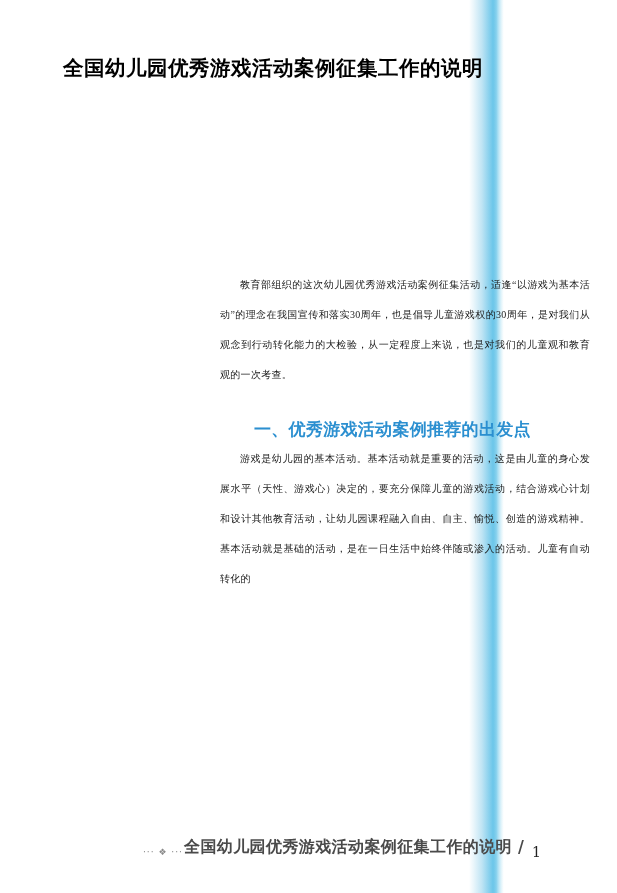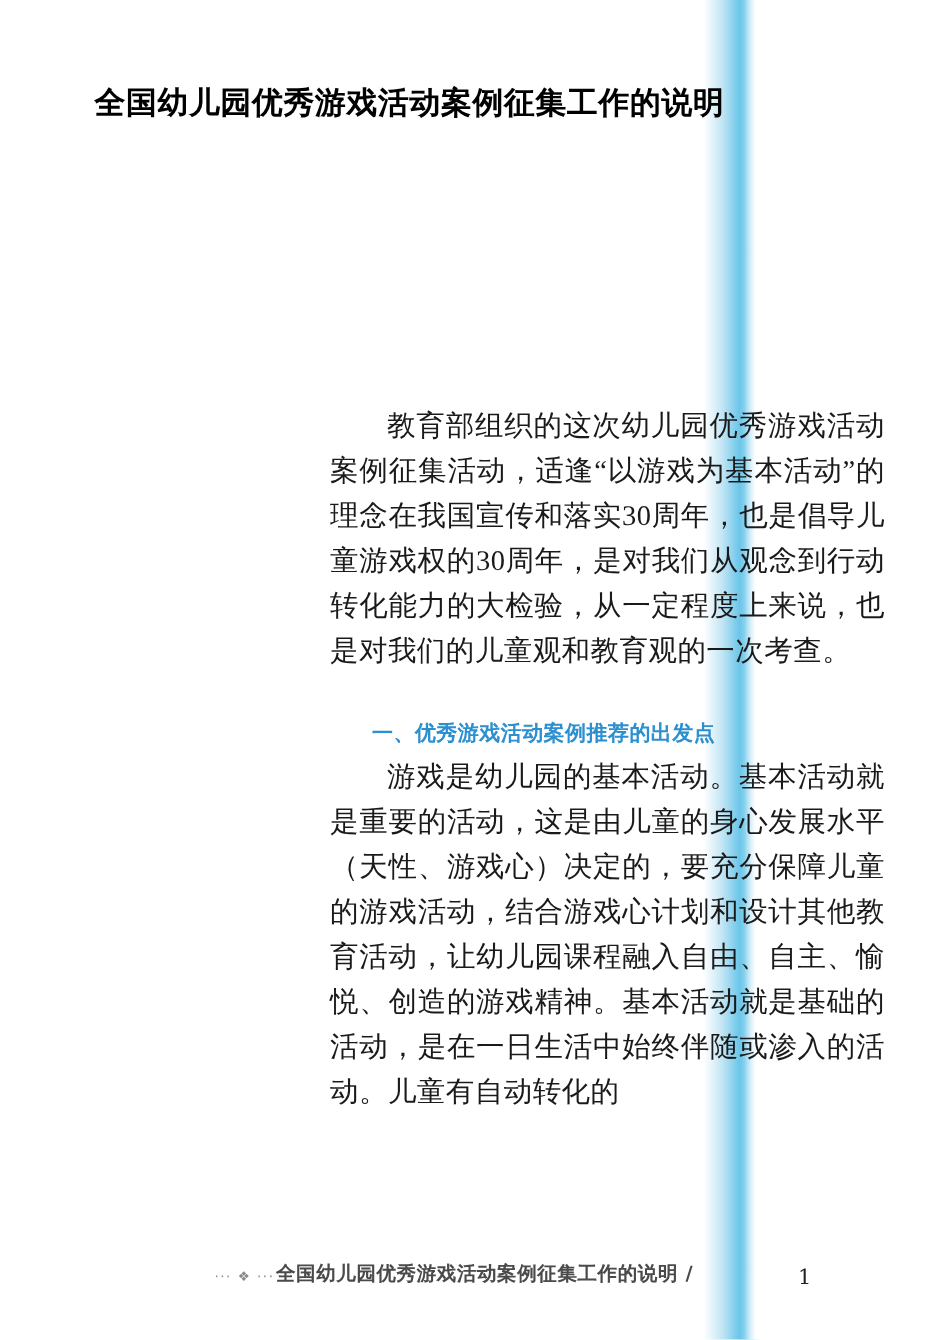--- a/index.html
+++ b/index.html
@@ -69,32 +69,32 @@
 
   .body-block {
     position: absolute;
     left: 220px;
     top: 270px;
     width: 370px;
   }
 
   p.para {
     margin: 0;
-    font-size: 19px;
+    font-size: 10px;
     line-height: 30px;
     color: #1a1a1a;
     text-align: justify;
     text-indent: 2em;
     letter-spacing: 0.3px;
   }
 
   h2.section-heading {
     margin: 24px 0 0 0;
     font-family: "DejaVu Sans", "Liberation Sans", sans-serif;
-    font-size: 14px;
+    font-size: 17px;
     font-weight: bold;
     line-height: 30px;
     color: #2b8fd0;
     text-indent: 2em;
     letter-spacing: 0.3px;
   }
 
   .footer {
     position: absolute;
     left: 0;
@@ -110,21 +110,21 @@
     color: #8a8a8a;
     letter-spacing: 1px;
     font-family: "DejaVu Sans", "Liberation Sans", sans-serif;
   }
   .footer-text {
     position: absolute;
     left: 184px;
     bottom: 0px;
     font-family: "DejaVu Serif", "Liberation Serif", serif;
     font-weight: bold;
-    font-size: 13px;
+    font-size: 16px;
     color: #4a4a4a;
     letter-spacing: 0.4px;
     white-space: nowrap;
   }
   .page-number {
     position: absolute;
     right: 38px;
     bottom: -2px;
     font-family: "DejaVu Serif", "Liberation Serif", serif;
     font-size: 14px;

